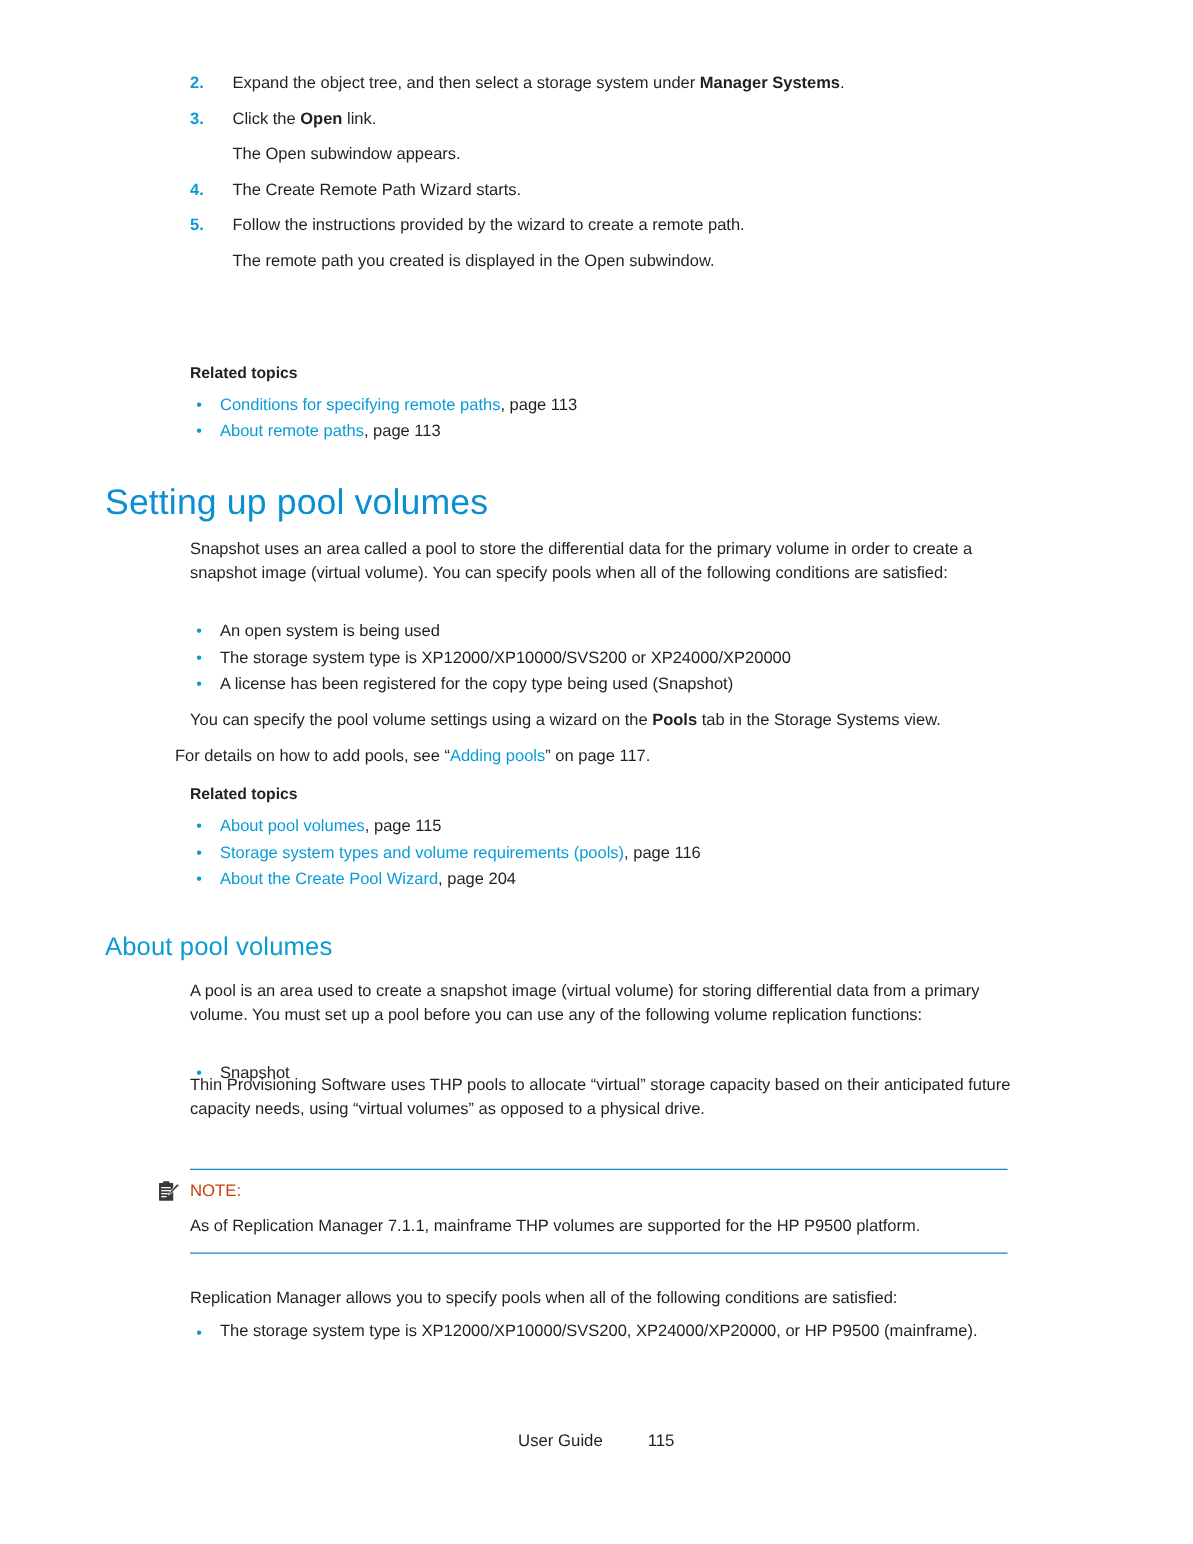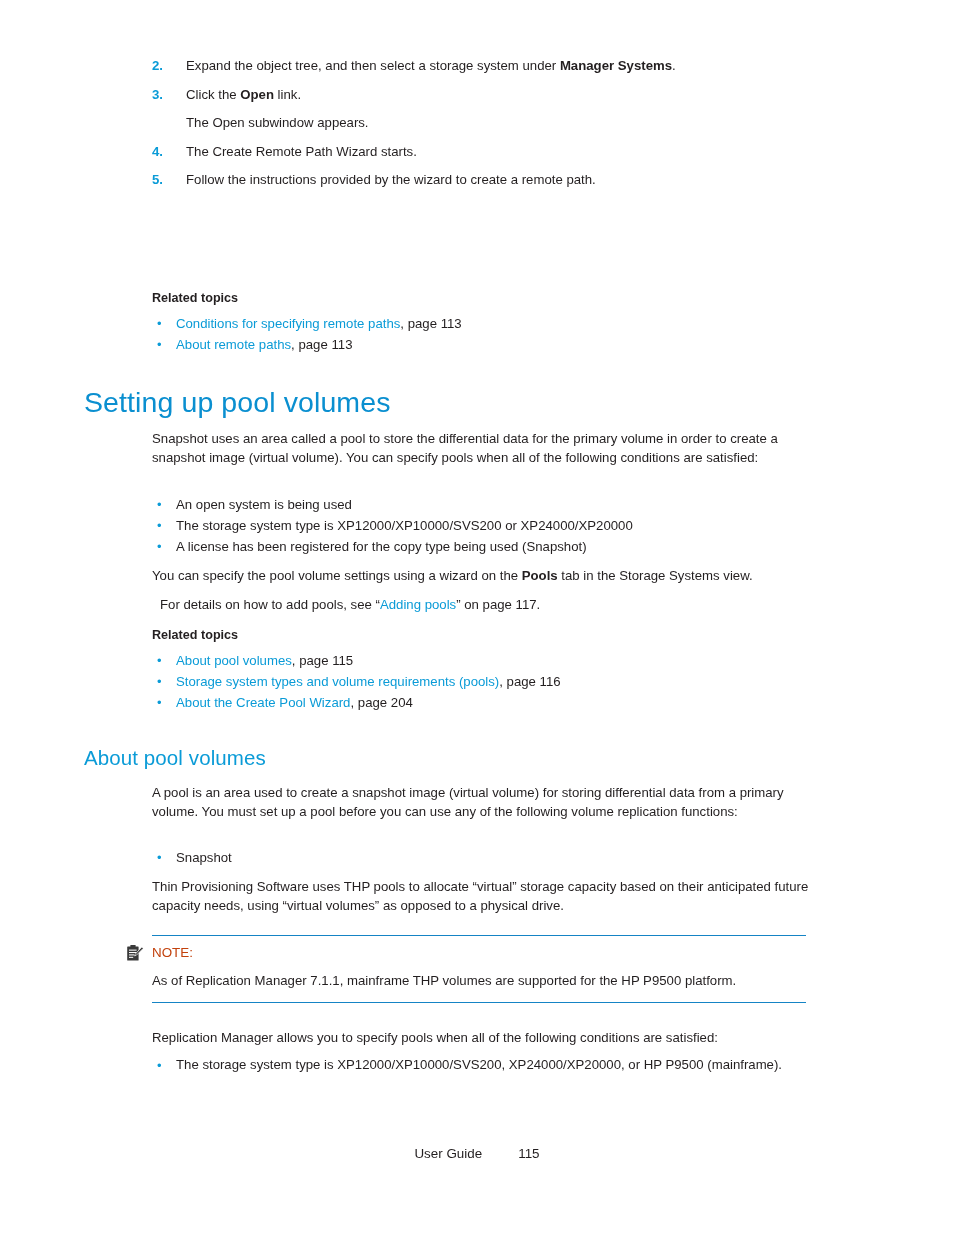--- a/index.html
+++ b/index.html
@@ -194,20 +194,21 @@
       <div class="proc-num">4.</div>
       <div class="proc-body">
         <div class="proc-sub">The Create Remote Path Wizard starts.</div>
       </div>
     </div>
 
     <div class="proc-item">
       <div class="proc-num">5.</div>
       <div class="proc-body">
         <div class="proc-line">Follow the instructions provided by the wizard to create a remote path.</div>
+        <div class="proc-sub">The remote path you created is displayed in the Open subwindow.</div>
       </div>
     </div>
 
   </div>
 
   <div class="blk" style="left:152px; top:289px; width:690px;">
     <div class="related-head">Related topics</div>
     <ul class="bullet-list" style="margin-top:6px;">
       <li class="bullet-row">
         <span class="bullet-dot">•</span>
@@ -234,21 +235,21 @@
       <span class="bullet-text">The storage system type is XP12000/XP10000/SVS200 or XP24000/XP20000</span>
     </li>
     <li class="bullet-row">
       <span class="bullet-dot">•</span>
       <span class="bullet-text">A license has been registered for the copy type being used (Snapshot)</span>
     </li>
   </ul>
 
   <div class="blk para" style="left:152px; top:566px; width:690px;"><span>You can specify the pool volume settings using a wizard on the </span><span class="bd">Pools</span><span> tab in the Storage Systems view.</span></div>
 
-  <div class="blk para" style="left:160px; top:595px; width:690px;"><span> For details on how to add pools, see “</span><span class="lnk">Adding pools</span><span>” on page 117.</span></div>
+  <div class="blk para" style="left:140px; top:595px; width:690px;"><span> For details on how to add pools, see “</span><span class="lnk">Adding pools</span><span>” on page 117.</span></div>
 
   <div class="blk" style="left:152px; top:626px; width:690px;">
     <div class="related-head">Related topics</div>
     <ul class="bullet-list" style="margin-top:6px;">
       <li class="bullet-row">
         <span class="bullet-dot">•</span>
         <span class="bullet-text"><span class="lnk">About pool volumes</span><span>, page 115</span></span>
       </li>
       <li class="bullet-row">
         <span class="bullet-dot">•</span>
@@ -265,21 +266,21 @@
 
   <div class="blk para" style="left:152px; top:783px; width:680px;">A pool is an area used to create a snapshot image (virtual volume) for storing differential data from a primary volume. You must set up a pool before you can use any of the following volume replication functions:</div>
 
   <ul class="bullet-list blk" style="left:152px; top:847px; width:690px;">
     <li class="bullet-row">
       <span class="bullet-dot">•</span>
       <span class="bullet-text">Snapshot</span>
     </li>
   </ul>
 
-  <div class="blk para" style="left:152px; top:877px; width:680px;">Thin Provisioning Software uses THP pools to allocate “virtual” storage capacity based on their anticipated future capacity needs, using “virtual volumes” as opposed to a physical drive.</div>
+  <div class="blk para" style="left:152px; top:858px; width:680px;">Thin Provisioning Software uses THP pools to allocate “virtual” storage capacity based on their anticipated future capacity needs, using “virtual volumes” as opposed to a physical drive.</div>
 
   <div class="note-wrap">
     <div class="note-rule"></div>
     <div class="note-head">
       <span class="note-icon">
         <svg width="19" height="19" viewBox="0 0 19 19" xmlns="http://www.w3.org/2000/svg">
           <rect x="2.2" y="2.4" width="11.4" height="14.2" rx="0.6" fill="#3a3a3a"></rect>
           <rect x="5.4" y="1.0" width="5.2" height="2.3" rx="0.5" fill="#3a3a3a"></rect>
           <rect x="4.0" y="5.6" width="7.6" height="1.05" fill="#ffffff"></rect>
           <rect x="4.0" y="8.0" width="7.6" height="1.05" fill="#ffffff"></rect>

